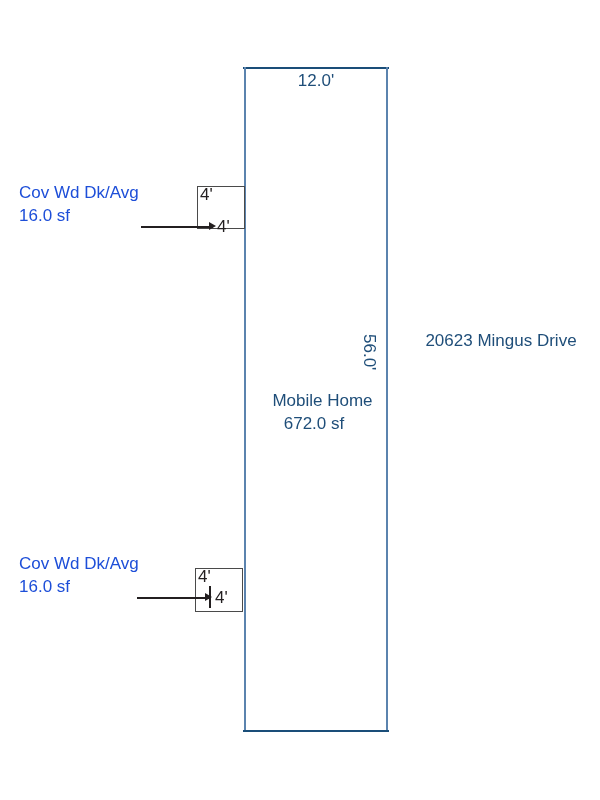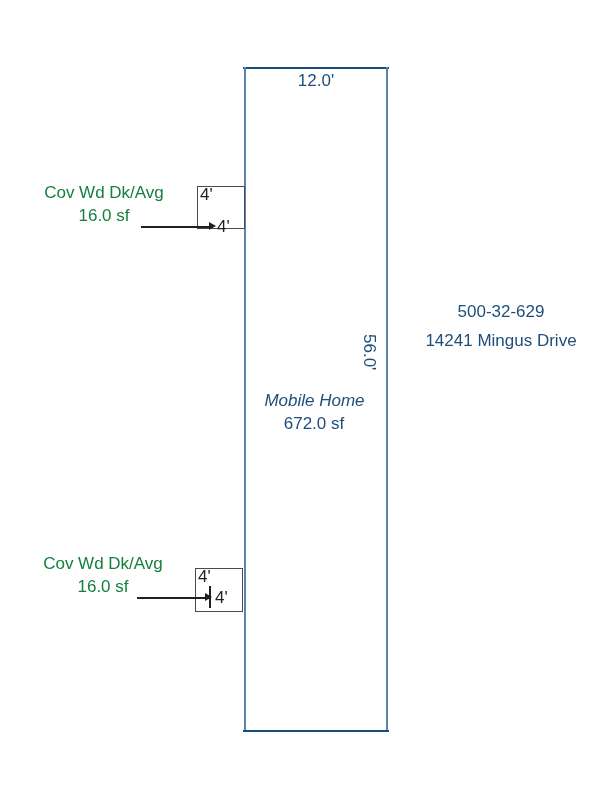--- a/index.html
+++ b/index.html
@@ -67,26 +67,26 @@
     position: absolute;
     color: #1f4e79;
     font-size: 17px;
     line-height: 23px;
     font-family: "Liberation Sans", sans-serif;
     white-space: nowrap;
     text-align: center;
   }
   .side-label {
     position: absolute;
-    color: #15803d;
+    color: #1d4ed8;
     font-size: 17px;
     line-height: 25px;
     font-family: "Liberation Sans", sans-serif;
     white-space: nowrap;
-    text-align: center;
+    text-align: left;
   }
   .info-block {
     position: absolute;
     color: #1f4e79;
     font-size: 17px;
     line-height: 29px;
     font-family: "Liberation Sans", sans-serif;
     white-space: nowrap;
     text-align: center;
   }
@@ -154,25 +154,24 @@
     <div class="edge-right"></div>
     <div class="edge-bottom"></div>
   </div>
 
   <div class="dim-label" style="left:225px; top:71px; width:144px; text-align:center;">12.0'</div>
 
   <div id="dim-vertical">
     <span>56.0'</span>
   </div>
 
-  <div class="area-label" style="left:225px; top:389px; width:141px;font-style:italic;">Mobile Home</div>
+  <div class="area-label" style="left:233px; top:389px; width:141px;">Mobile Home</div>
   <div class="area-label" style="left:225px; top:412px; width:140px;">672.0 sf</div>
 
-  <div class="info-block" style="left:382px; top:297px; width:200px;">500-32-629</div>
-  <div class="info-block" style="left:382px; top:326px; width:200px;">14241 Mingus Drive</div>
+  <div class="info-block" style="left:382px; top:326px; width:200px;">20623 Mingus Drive</div>
 
   <div class="deck-box" style="left:178px; top:186px; width:48px; height:43px;"></div>
 
   <div class="side-label" style="left:0px; top:180px; width:170px;">Cov Wd Dk/Avg</div>
   <div class="side-label" style="left:0px; top:203px; width:170px;">16.0 sf</div>
 
   <div class="deck-dim" style="left:181px; top:185px;">4'</div>
 
   <div class="leader-line" style="left:122px; top:226px; width:72px;"></div>
   <div class="leader-arrow" style="left:190px; top:222px;"></div>

